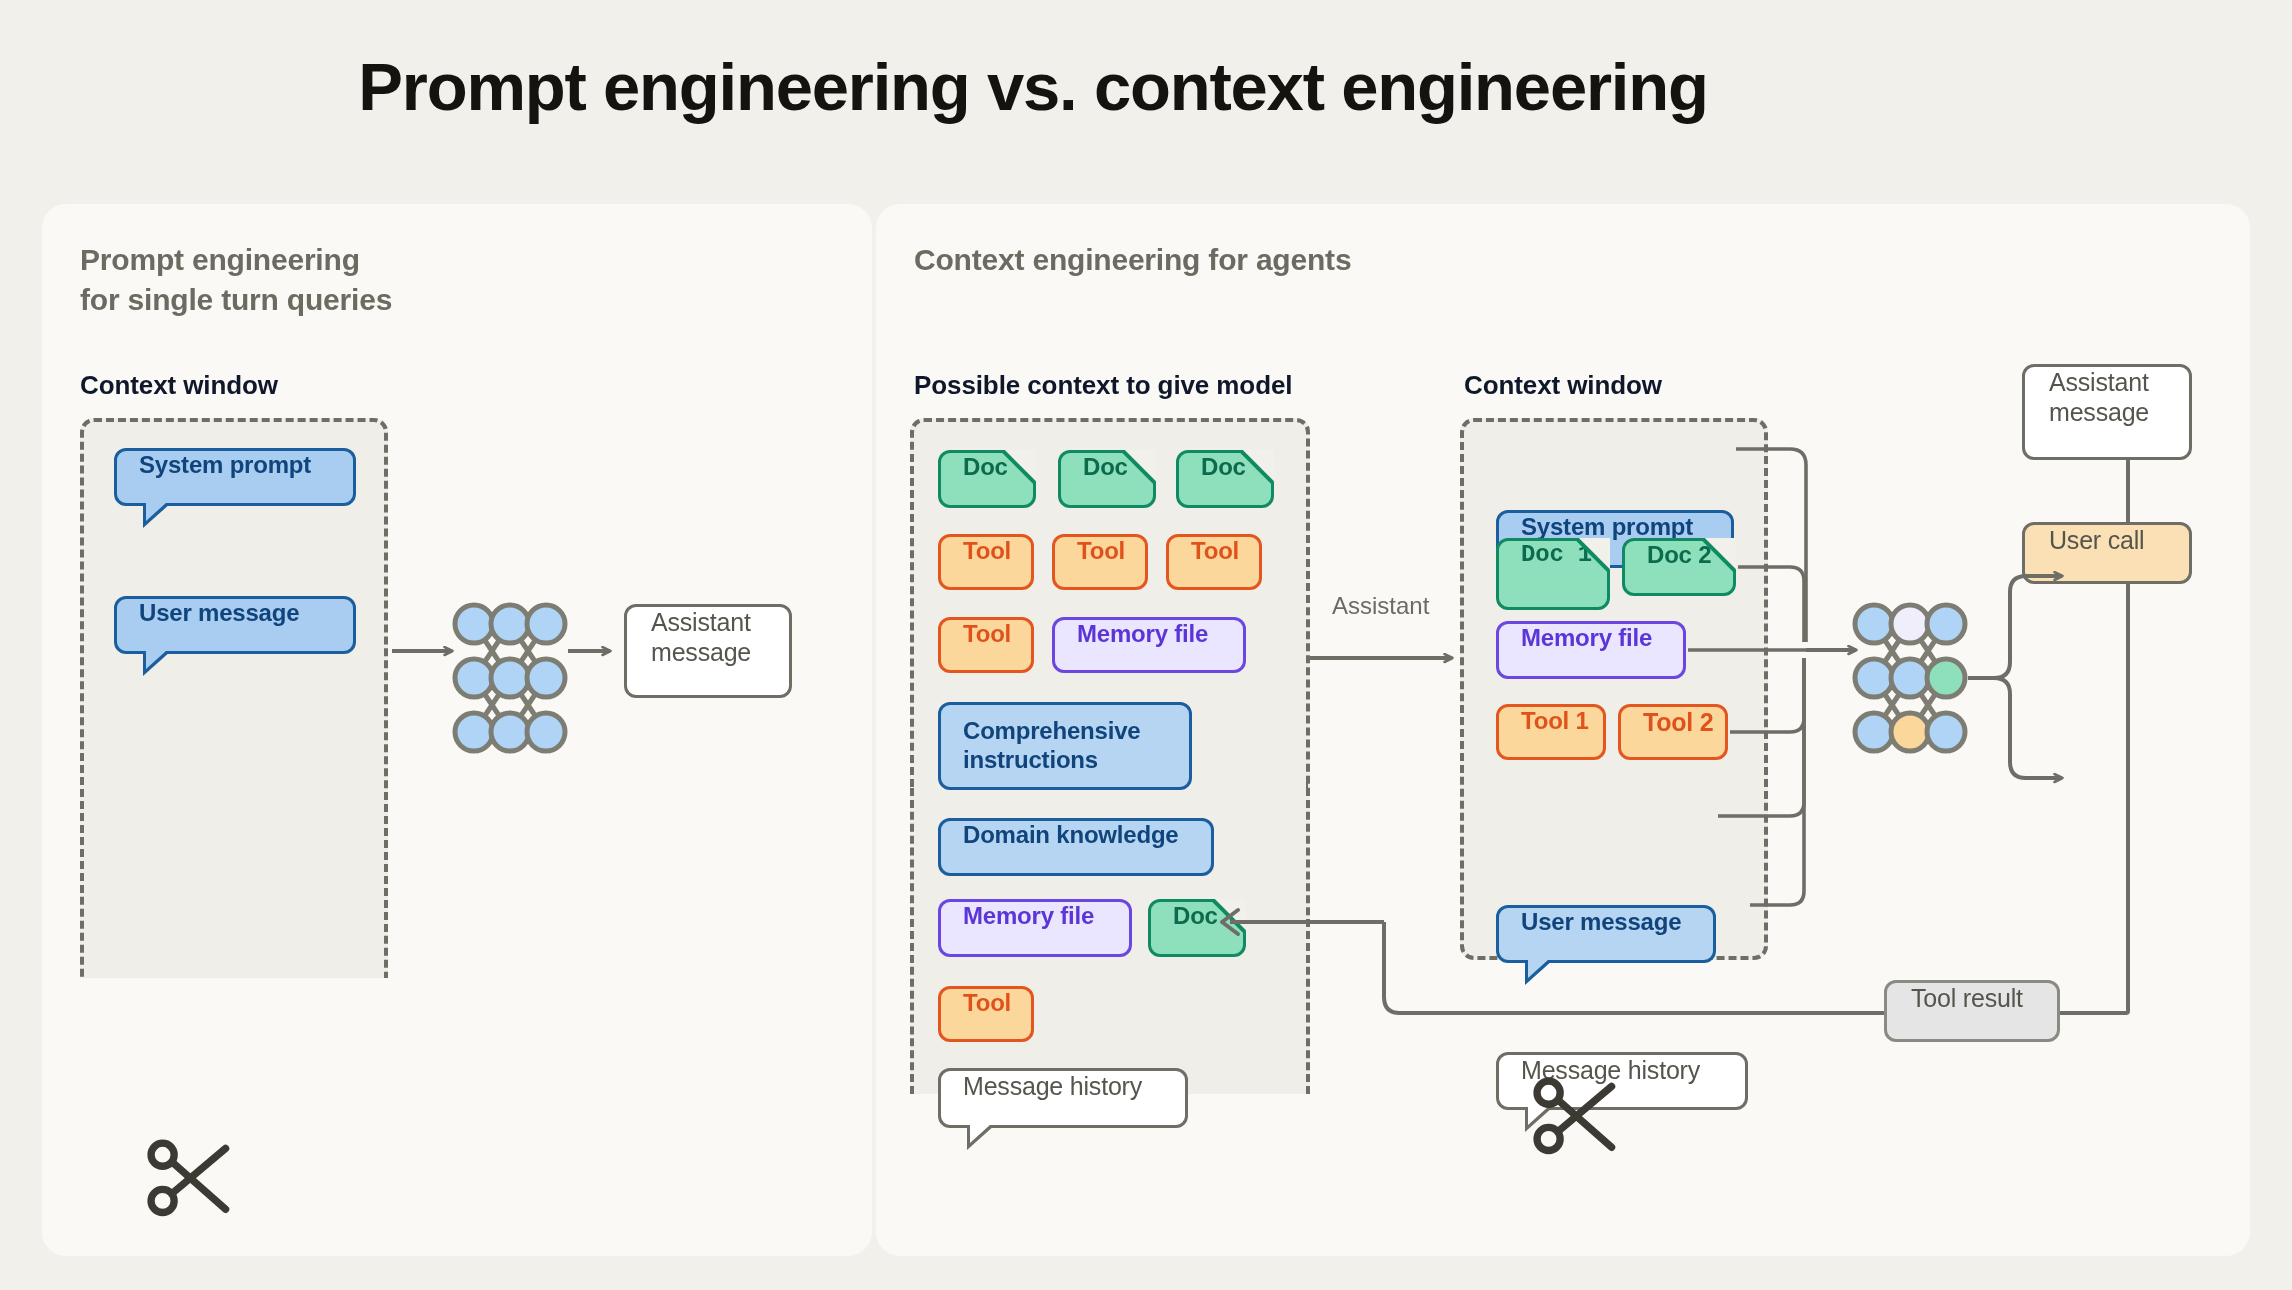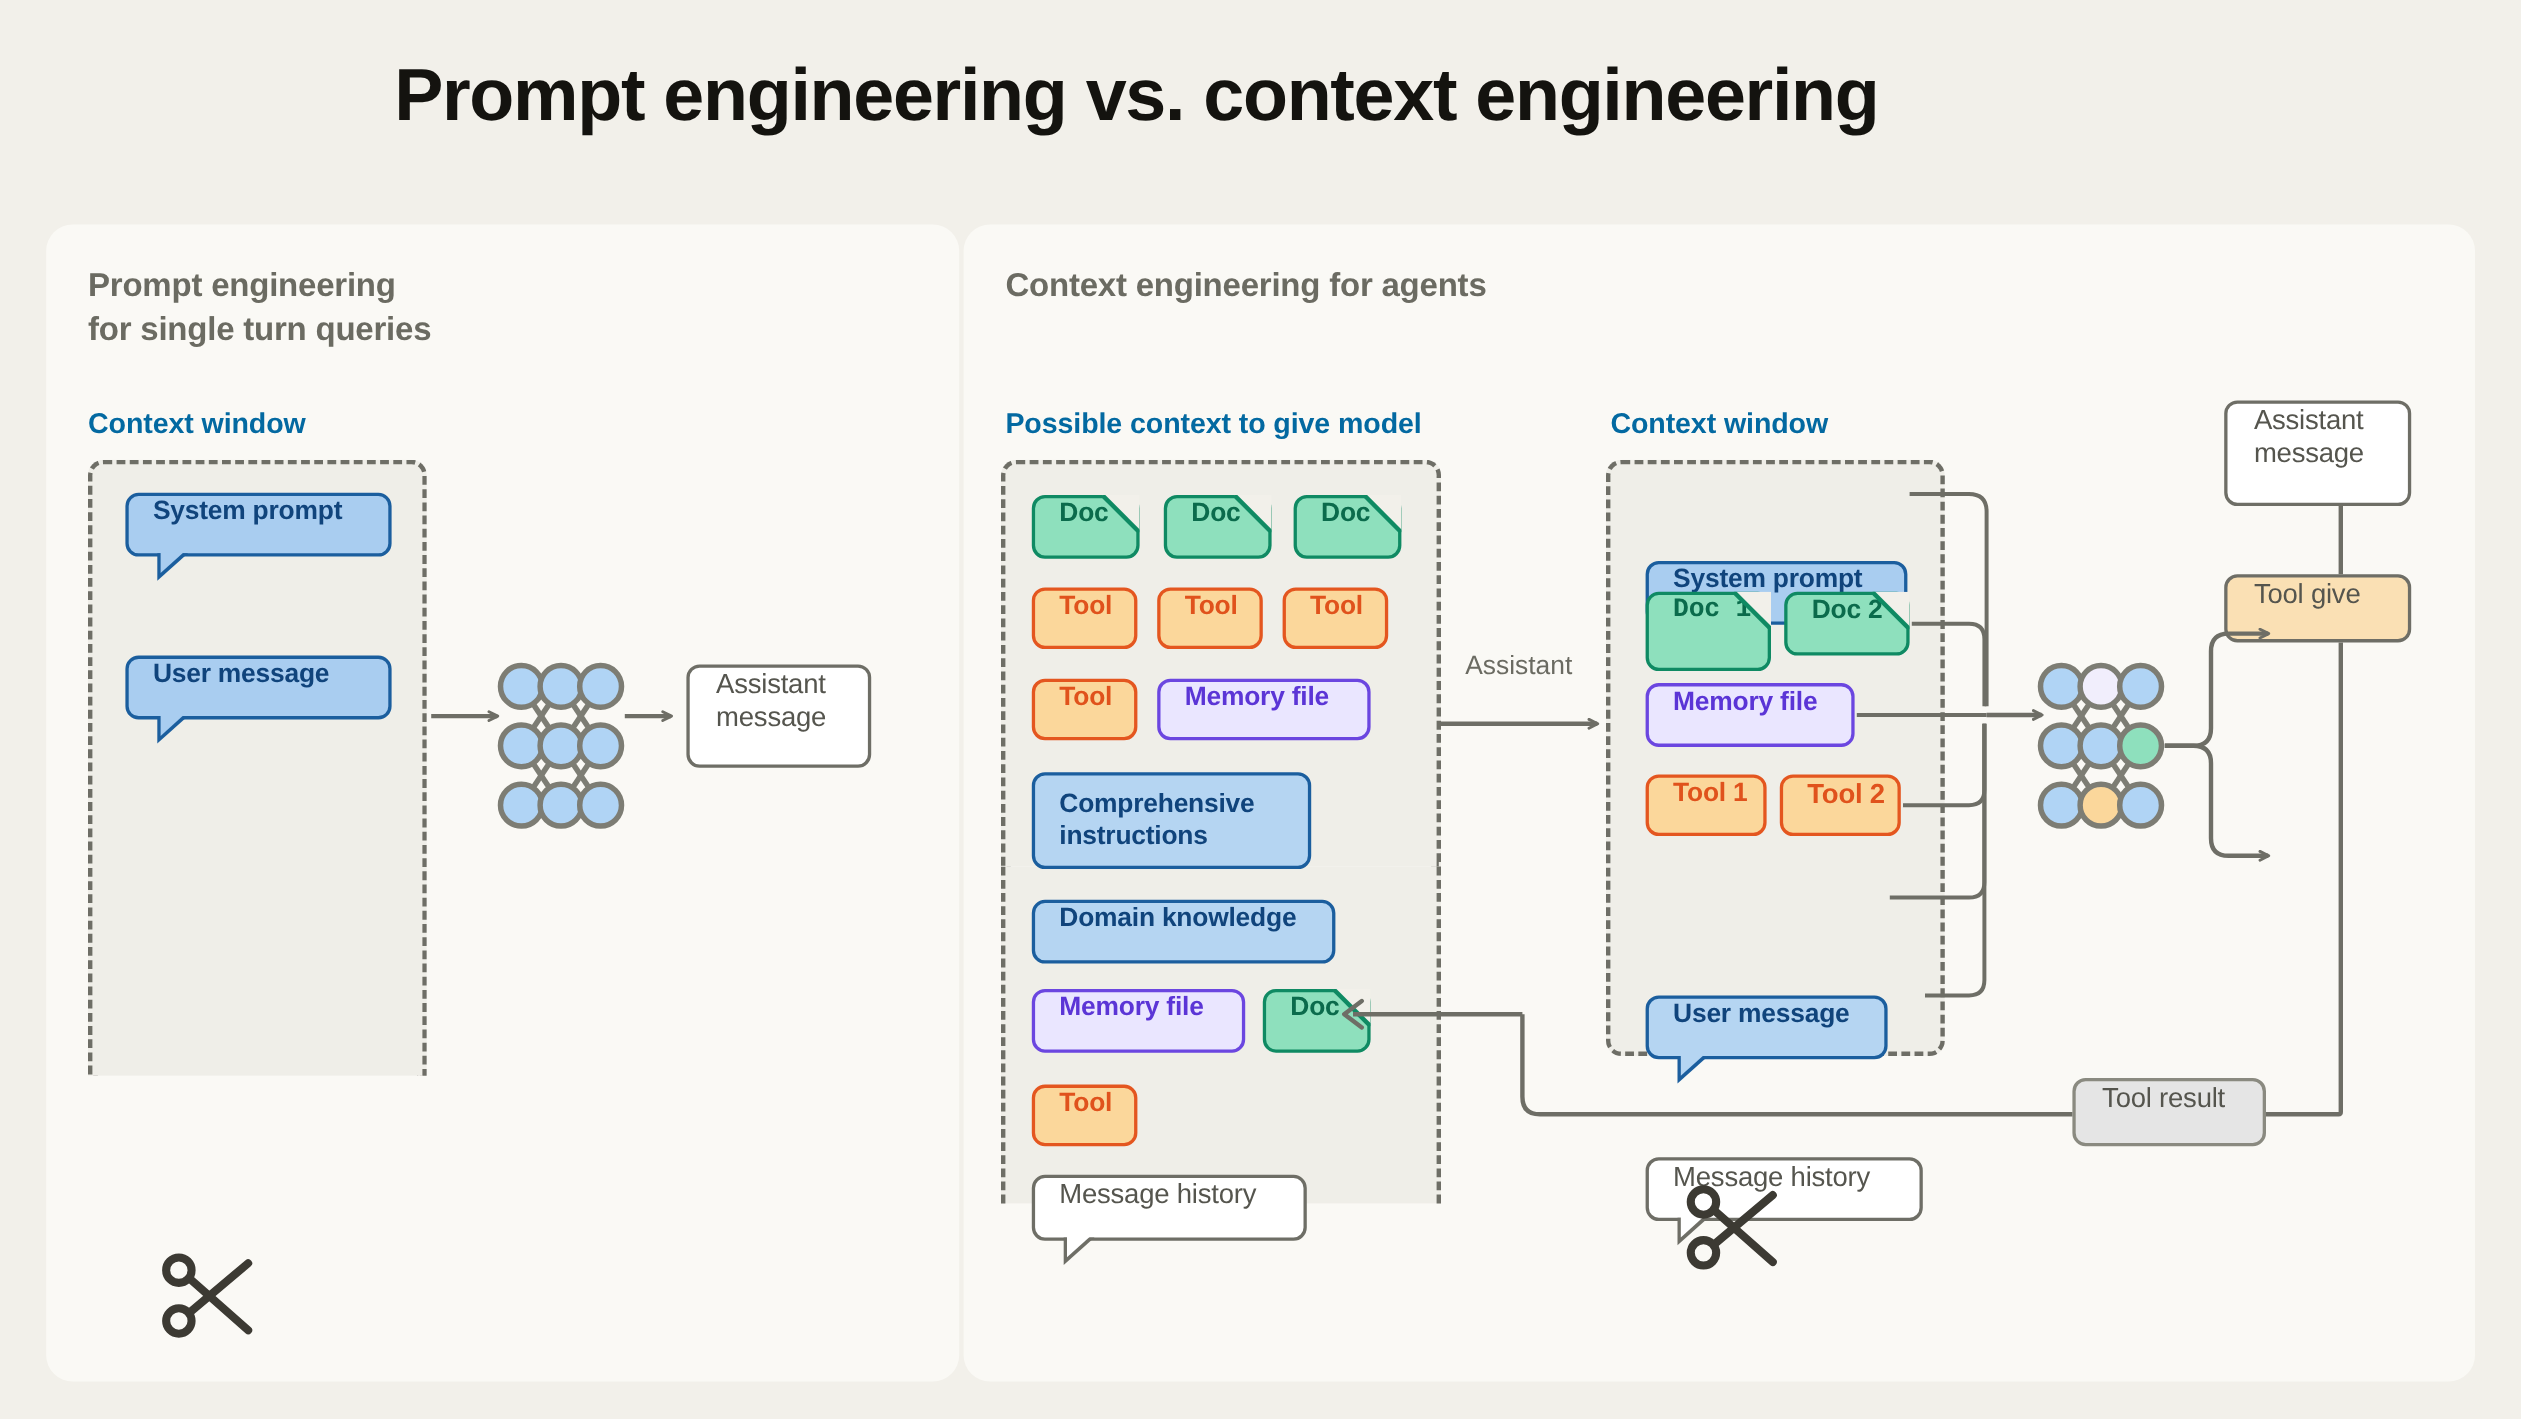--- a/index.html
+++ b/index.html
@@ -31,21 +31,21 @@
   #panel-right{left:876px;top:204px;width:1374px;height:1052px;}
 
   .panel-heading{
     position:absolute;
     font-size:30px;font-weight:bold;color:#6b6b62;
     line-height:1.33;letter-spacing:-0.2px;
     white-space:pre-line;
   }
   .col-label{
     position:absolute;
-    font-size:26px;font-weight:bold;color:#0369a1;
+    font-size:26px;font-weight:bold;color:#0f172a;
     letter-spacing:-0.1px;
     white-space:nowrap;
   }
 
   
   .dashed-box{
     position:absolute;
     background:#efeee8;
     border:4px dashed #6e6e66;
     border-radius:14px;
@@ -245,21 +245,21 @@
       <span>Message history</span>
       <span class="tail-outer"></span>
       <span class="tail-inner"></span>
     </div>
 
     <div class="chip c-white" style="left:1146px;top:160px;width:170px;height:96px;font-size:25px;font-weight:normal;padding-left:24px;">
       <span>Assistant
 message</span>
     </div>
     <div class="chip c-toolcall" style="left:1146px;top:318px;width:170px;height:62px;font-size:25px;font-weight:normal;padding-left:24px;">
-      <span>Tool give</span>
+      <span>User call</span>
     </div>
     <div class="chip c-toolresult" style="left:1008px;top:776px;width:176px;height:62px;font-size:25px;font-weight:normal;padding-left:24px;">
       <span>Tool result</span>
     </div>
   </div>
 
   <svg id="wires" viewBox="0 0 2292 1290">
     <defs>
       <marker id="arw" markerWidth="13" markerHeight="13" refX="9" refY="5.5" orient="auto" markerUnits="userSpaceOnUse">
         <path d="M1.5,1.5 L9.5,5.5 L1.5,9.5" fill="none" stroke="#6e6e66" stroke-width="2.6" stroke-linecap="round" stroke-linejoin="round"></path>

